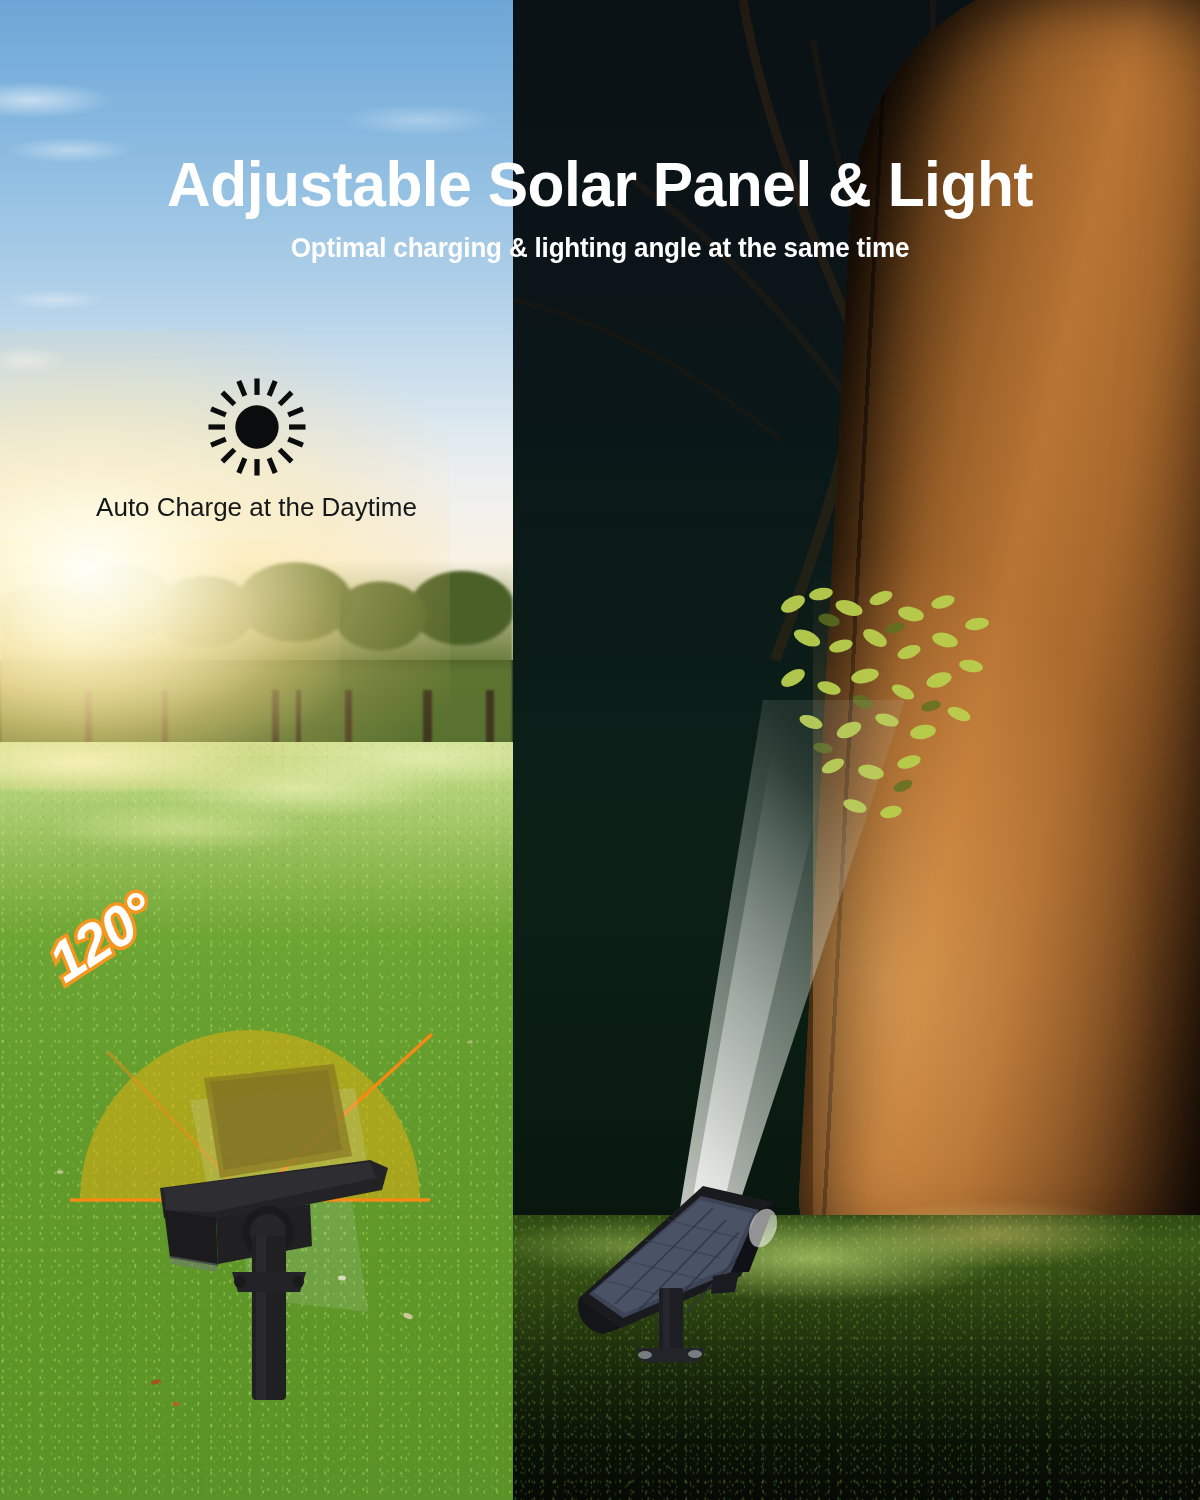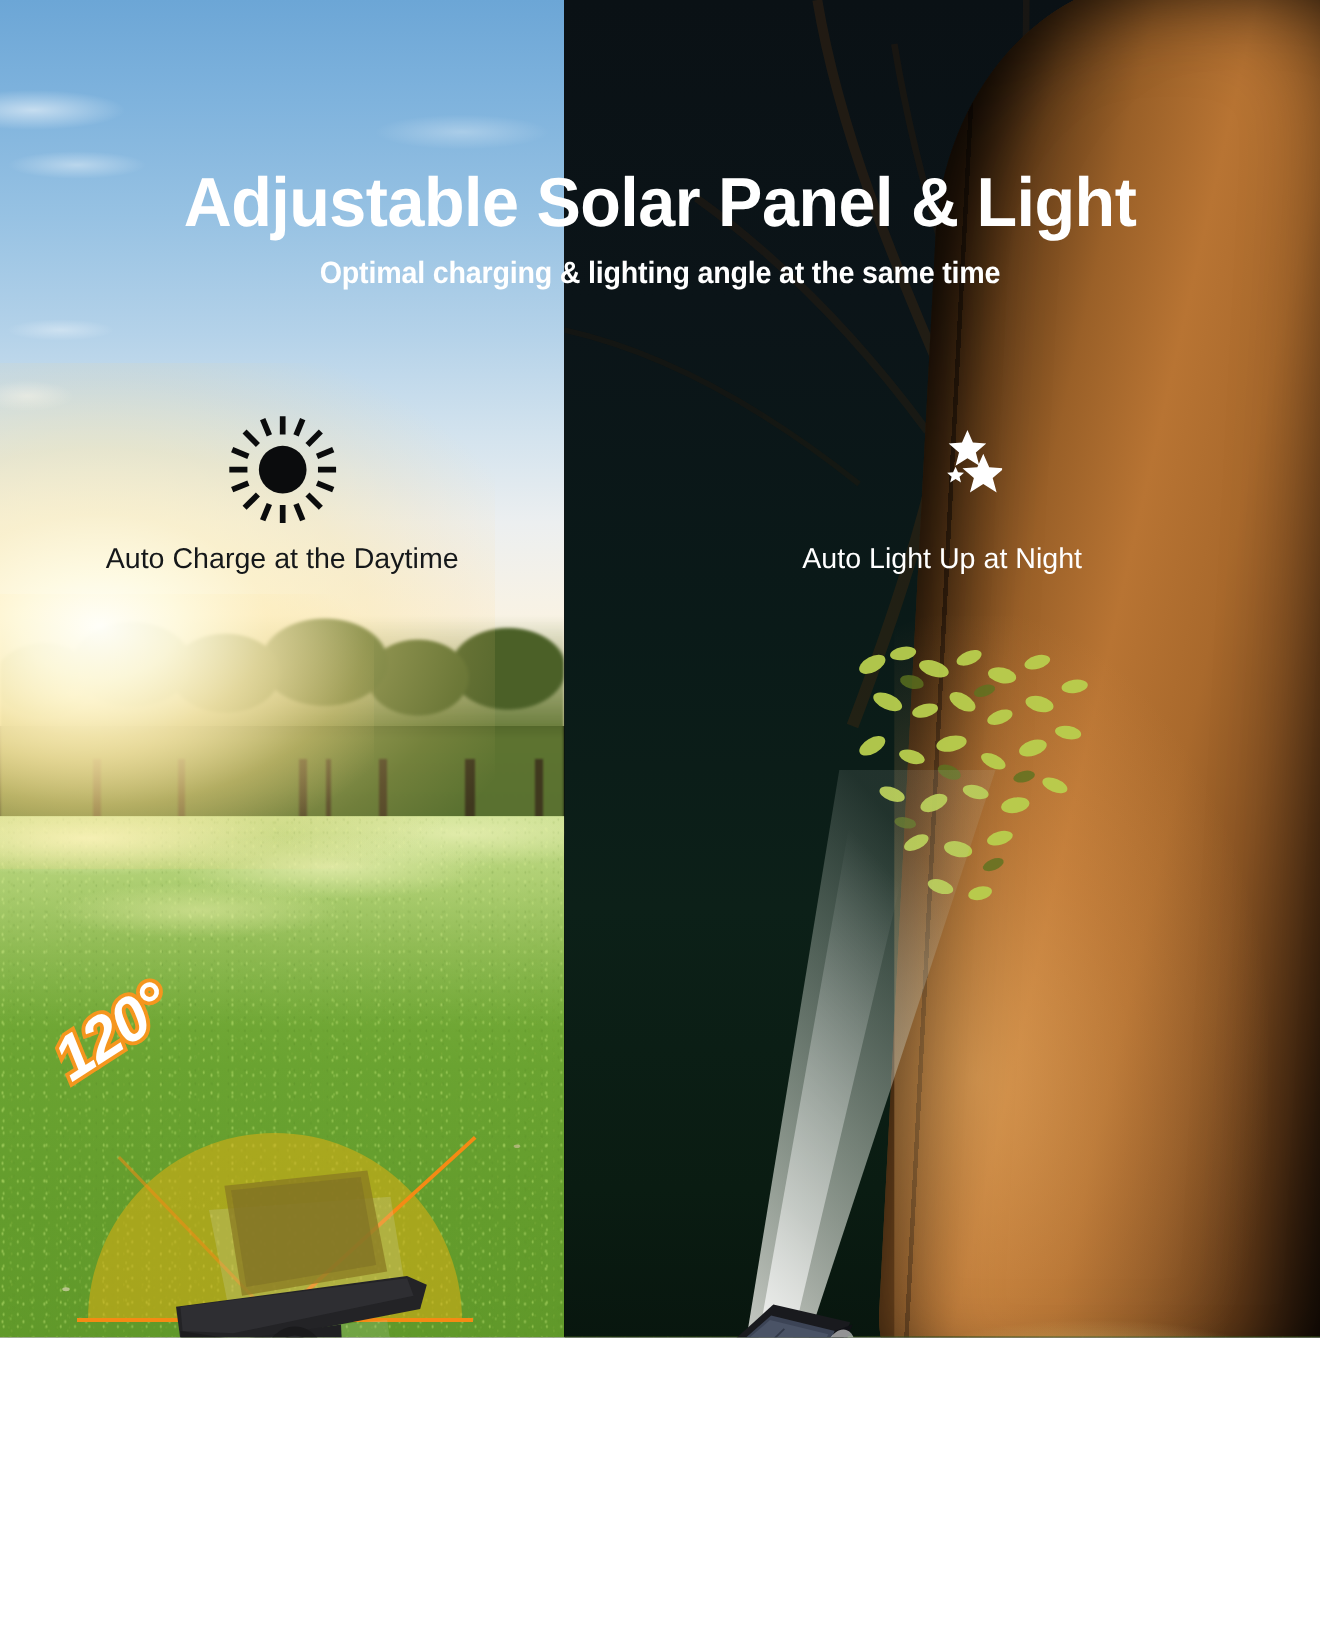--- a/index.html
+++ b/index.html
@@ -1,21 +1,21 @@
 <!DOCTYPE html>
 <html><head>
 <meta charset="utf-8">
 <style>
   * { margin:0; padding:0; box-sizing:border-box; }
   html,body { background:#fff; }
   body { font-family:"Liberation Sans", sans-serif; }
 
   #stage {
     position:relative;
-    width:1200px; height:1216px;
+    width:1200px; height:1500px;
     overflow:hidden;
     background:#000;
   }
 
   
   .panel { position:absolute; top:0; height:1500px; overflow:hidden; }
   #panel-day   { left:0;     width:513px; }
   #panel-night { left:513px; width:687px; }
 
   
@@ -432,27 +432,16 @@
           <line x1="7" y1="39" x2="24" y2="46"></line>
           <line x1="96" y1="74" x2="113" y2="81"></line>
           <line x1="7" y1="81" x2="24" y2="74"></line>
           <line x1="96" y1="46" x2="113" y2="39"></line>
         </g>
       </svg>
     </div>
     <div class="feature-label" id="label-day">Auto Charge at the Daytime</div>
   </div>
 
-  <div class="feature" id="feature-night">
-    <div class="feature-icon">
-      <svg viewBox="0 0 120 120" width="108" height="108">
-        <path d="M74 16 A46 46 0 1 0 74 108 A37 37 0 1 1 74 16 Z" fill="#ffffff"></path>
-        <polygon fill="#ffffff" points="85,20 90.5,32.5 104,33.5 93.5,42.5 97,56 85,48.5 73,56 76.5,42.5 66,33.5 79.5,32.5"></polygon>
-        <polygon fill="#ffffff" points="101,44 107,57.5 122,58.5 110.5,68.5 114.5,83 101,74.5 87.5,83 91.5,68.5 80,58.5 95,57.5"></polygon>
-        <polygon fill="#ffffff" points="73,57 75.5,62.5 81.5,63 77,67 78.5,73 73,69.5 67.5,73 69,67 64.5,63 70.5,62.5"></polygon>
-      </svg>
-    </div>
-    <div class="feature-label" id="label-night">Auto Light Up at Night</div>
-  </div>
 
   <div class="badge-120">120°</div>
 
 </div>
 
 </body></html>

